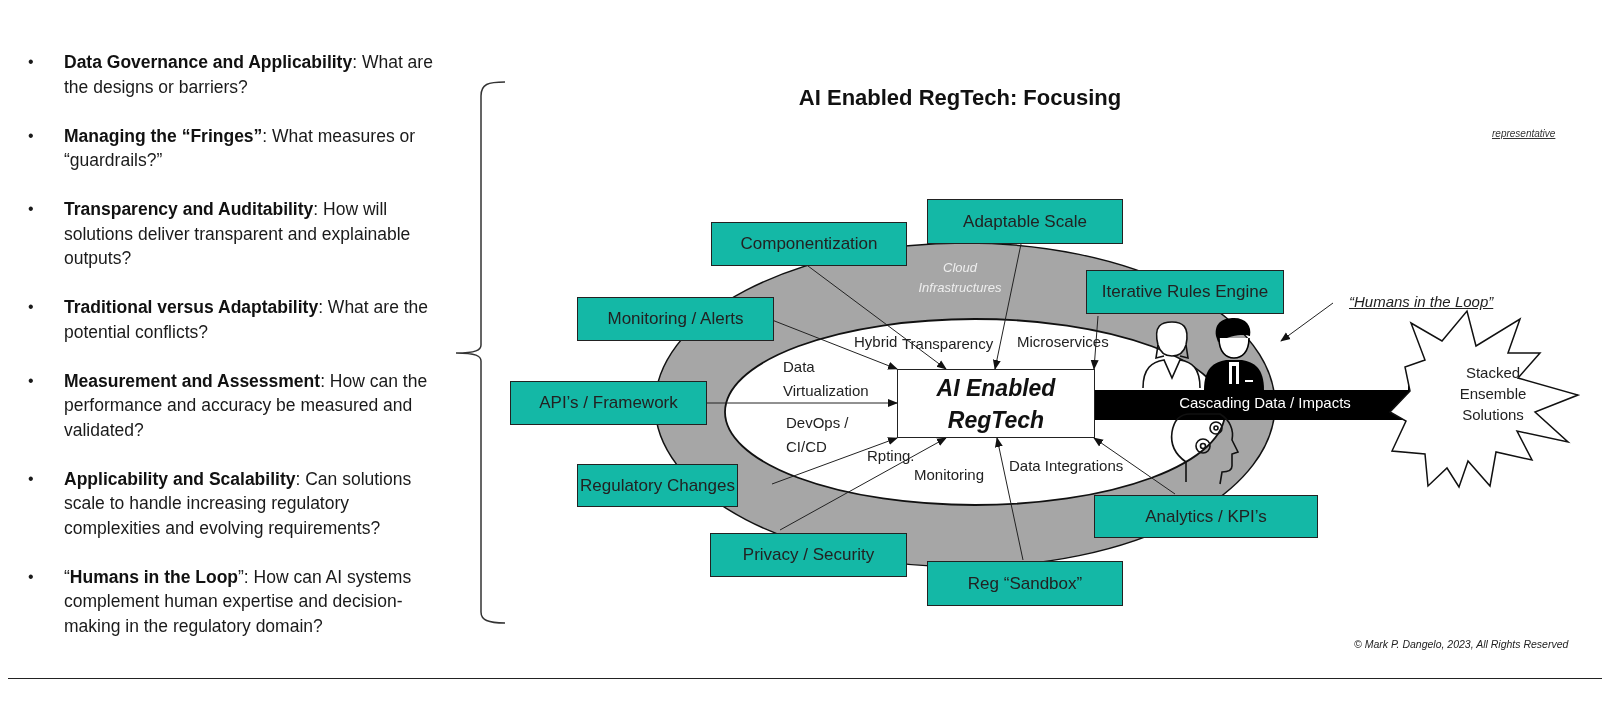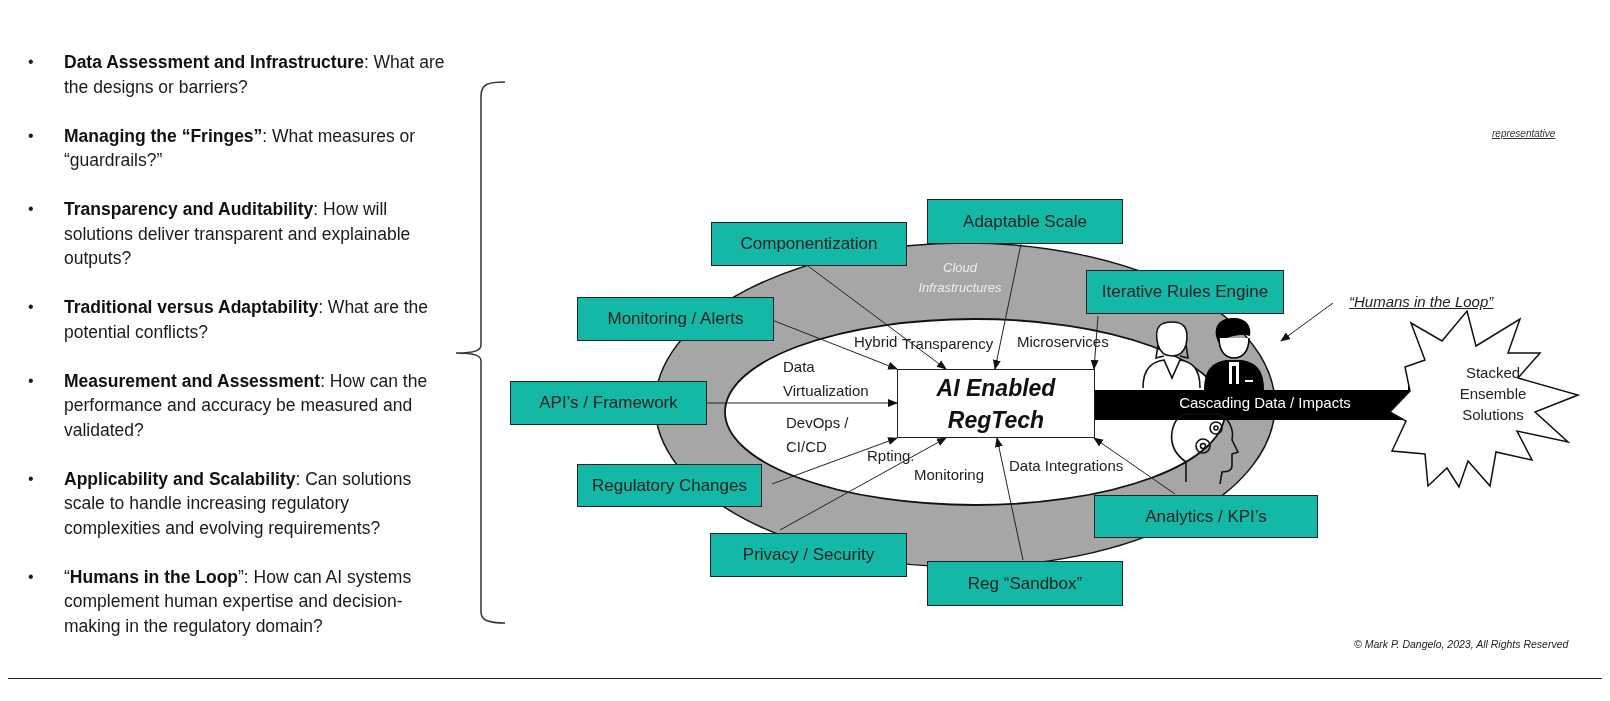--- a/index.html
+++ b/index.html
@@ -33,21 +33,21 @@
           text-decoration: underline; color: #222; }
   .star-text { position: absolute; left: 1443px; top: 362px; width: 100px; text-align: center;
                font-size: 15px; line-height: 21px; color: #222; }
 </style>
 </head>
 <body>
 
 <div class="bullets">
   <div class="bullet">
     <span class="dot">•</span>
-    <b>Data Assessment and Infrastructure</b><span>:  What are the designs or barriers?</span>
+    <b>Data Governance and Applicability</b><span>:  What are the designs or barriers?</span>
   </div>
   <div class="bullet">
     <span class="dot">•</span>
     <b>Managing the “Fringes”</b><span>: What measures or “guardrails?”</span>
   </div>
   <div class="bullet">
     <span class="dot">•</span>
     <b>Transparency and Auditability</b><span>: How will solutions deliver transparent and explainable outputs?</span>
   </div>
   <div class="bullet">
@@ -116,34 +116,35 @@
     <circle cx="1216" cy="428" r="6"></circle>
     <circle cx="1216" cy="428" r="2"></circle>
     <circle cx="1203" cy="446" r="7"></circle>
     <circle cx="1203" cy="446" r="2.5"></circle>
   </g>
 
   <polygon points="1411,323 1442,341 1467,311 1476,346 1520,319 1508,353 1540,353 1518,378 1578,395 1535,412 1568,442 1517,431 1532,460 1496,452 1490,486 1468,461 1459,487 1447,468 1428,486 1425,454 1392,451 1406,421 1390,412 1410,391 1405,367 1425,360" fill="#fff" stroke="#111" stroke-width="1.5"></polygon>
 </svg>
 
 <div class="title">
+  <div>AI Enabled RegTech: Focusing</div>
 </div>
 <div class="rep">representative</div>
 
 <div class="cloud">
   <div>Cloud</div>
   <div>Infrastructures</div>
 </div>
 
 <div class="box" style="left:711px;top:222px;width:196px;height:44px;">Componentization</div>
 <div class="box" style="left:927px;top:199px;width:196px;height:45px;">Adaptable Scale</div>
 <div class="box" style="left:1086px;top:270px;width:198px;height:44px;">Iterative Rules Engine</div>
 <div class="box" style="left:577px;top:297px;width:197px;height:44px;">Monitoring / Alerts</div>
 <div class="box" style="left:510px;top:381px;width:197px;height:44px;">API’s / Framework</div>
-<div class="box" style="left:577px;top:464px;width:185px;height:43px;">Regulatory Changes</div>
+<div class="box" style="left:577px;top:464px;width:161px;height:43px;">Regulatory Changes</div>
 <div class="box" style="left:710px;top:533px;width:197px;height:44px;">Privacy / Security</div>
 <div class="box" style="left:927px;top:561px;width:196px;height:45px;">Reg “Sandbox”</div>
 <div class="box" style="left:1094px;top:495px;width:224px;height:43px;">Analytics / KPI’s</div>
 
 <div class="lbl" style="left:854px;top:330px;">Hybrid</div>
 <div class="lbl" style="left:902px;top:320px;margin-top:12px;">Transparency</div>
 <div class="lbl" style="left:1017px;top:330px;">Microservices</div>
 <div class="lbl" style="left:783px;top:355px;">
   <div>Data</div>
   <div>Virtualization</div>

